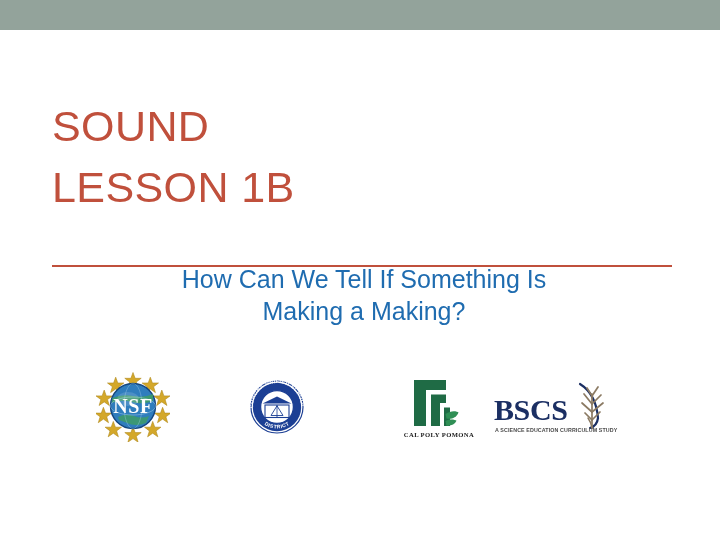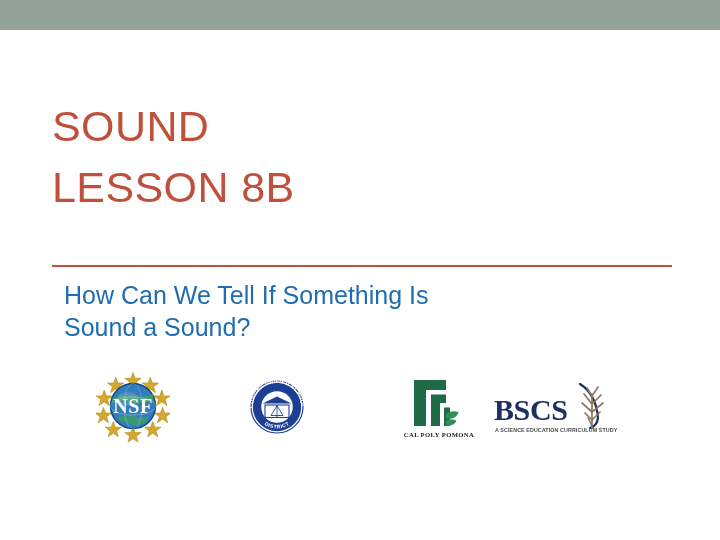--- a/index.html
+++ b/index.html
@@ -58,22 +58,23 @@
     top: 265px;
     width: 620px;
     height: 0;
     border-top: 2px solid #c0503c;
   }
 
   
   #subtitle-block {
     position: absolute;
     left: 64px;
-    top: 280px;
+    top: 264px;
     width: 600px;
+    text-align: center;
   }
 
   .subtitle-line {
     font-family: "Liberation Sans", sans-serif;
     font-size: 25px;
     font-weight: 400;
     line-height: 1.26;
     color: #1f6cb0;
   }
 
@@ -101,28 +102,28 @@
 </style>
 </head>
 <body>
 
 <div id="slide">
 
   <div id="top-band"></div>
 
   <div id="title-block">
     <div class="title-line">SOUND</div>
-    <div class="title-line">LESSON 8B</div>
+    <div class="title-line">LESSON 1B</div>
   </div>
 
   <div id="divider"></div>
 
   <div id="subtitle-block">
     <div class="subtitle-line">How Can We Tell If Something Is</div>
-    <div class="subtitle-line">Sound a Sound?</div>
+    <div class="subtitle-line">Making a Making?</div>
   </div>
 
   <div id="logo-row">
 
     <div class="logo" id="logo-nsf">
       <svg viewBox="0 0 74 72" width="74" height="72" aria-hidden="true">
         <g>
           <g fill="#d4a82a" stroke="#b08a1c" stroke-width="0.6">
             <polygon points="37,2.5 39.1,8.3 45.2,8.3 40.3,12 42.1,17.9 37,14.3 31.9,17.9 33.7,12 28.8,8.3 34.9,8.3"></polygon>
             <polygon points="54.3,7.2 56.4,13 62.5,13 57.6,16.7 59.4,22.6 54.3,19 49.2,22.6 51,16.7 46.1,13 52.2,13"></polygon>

